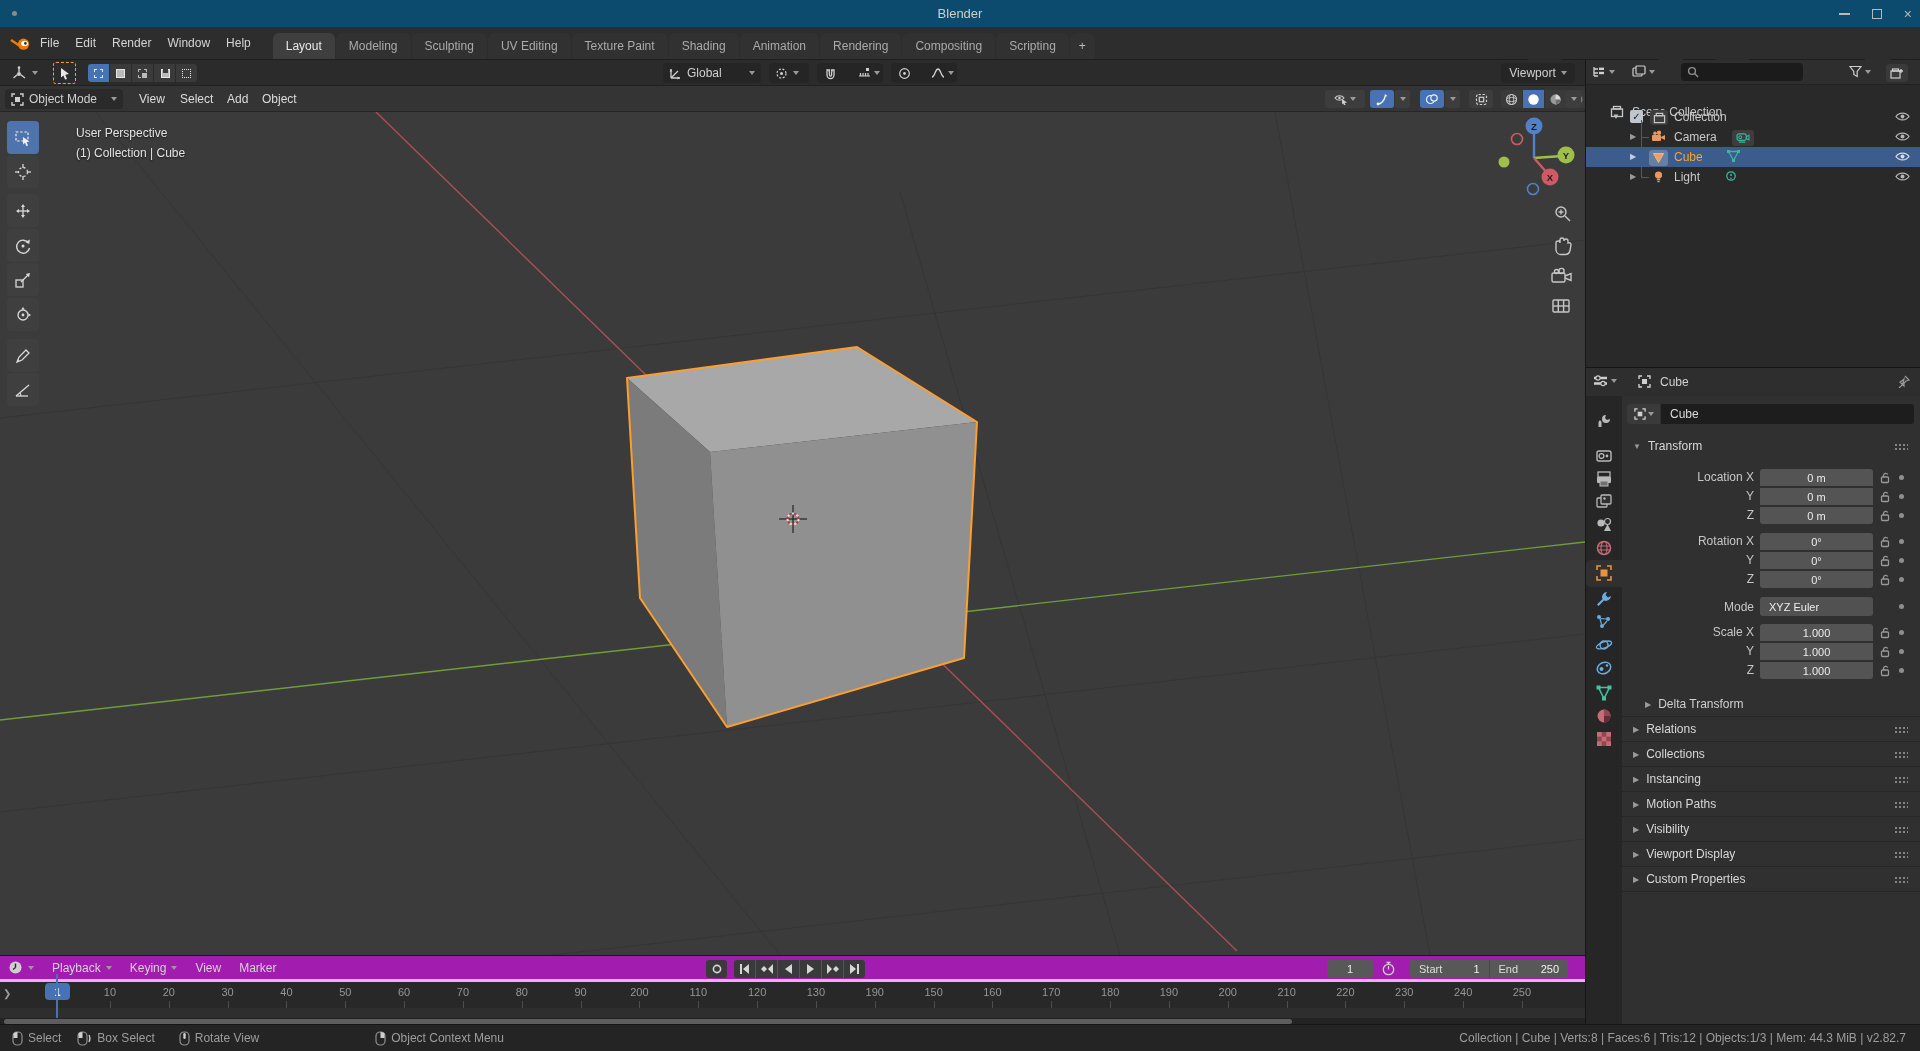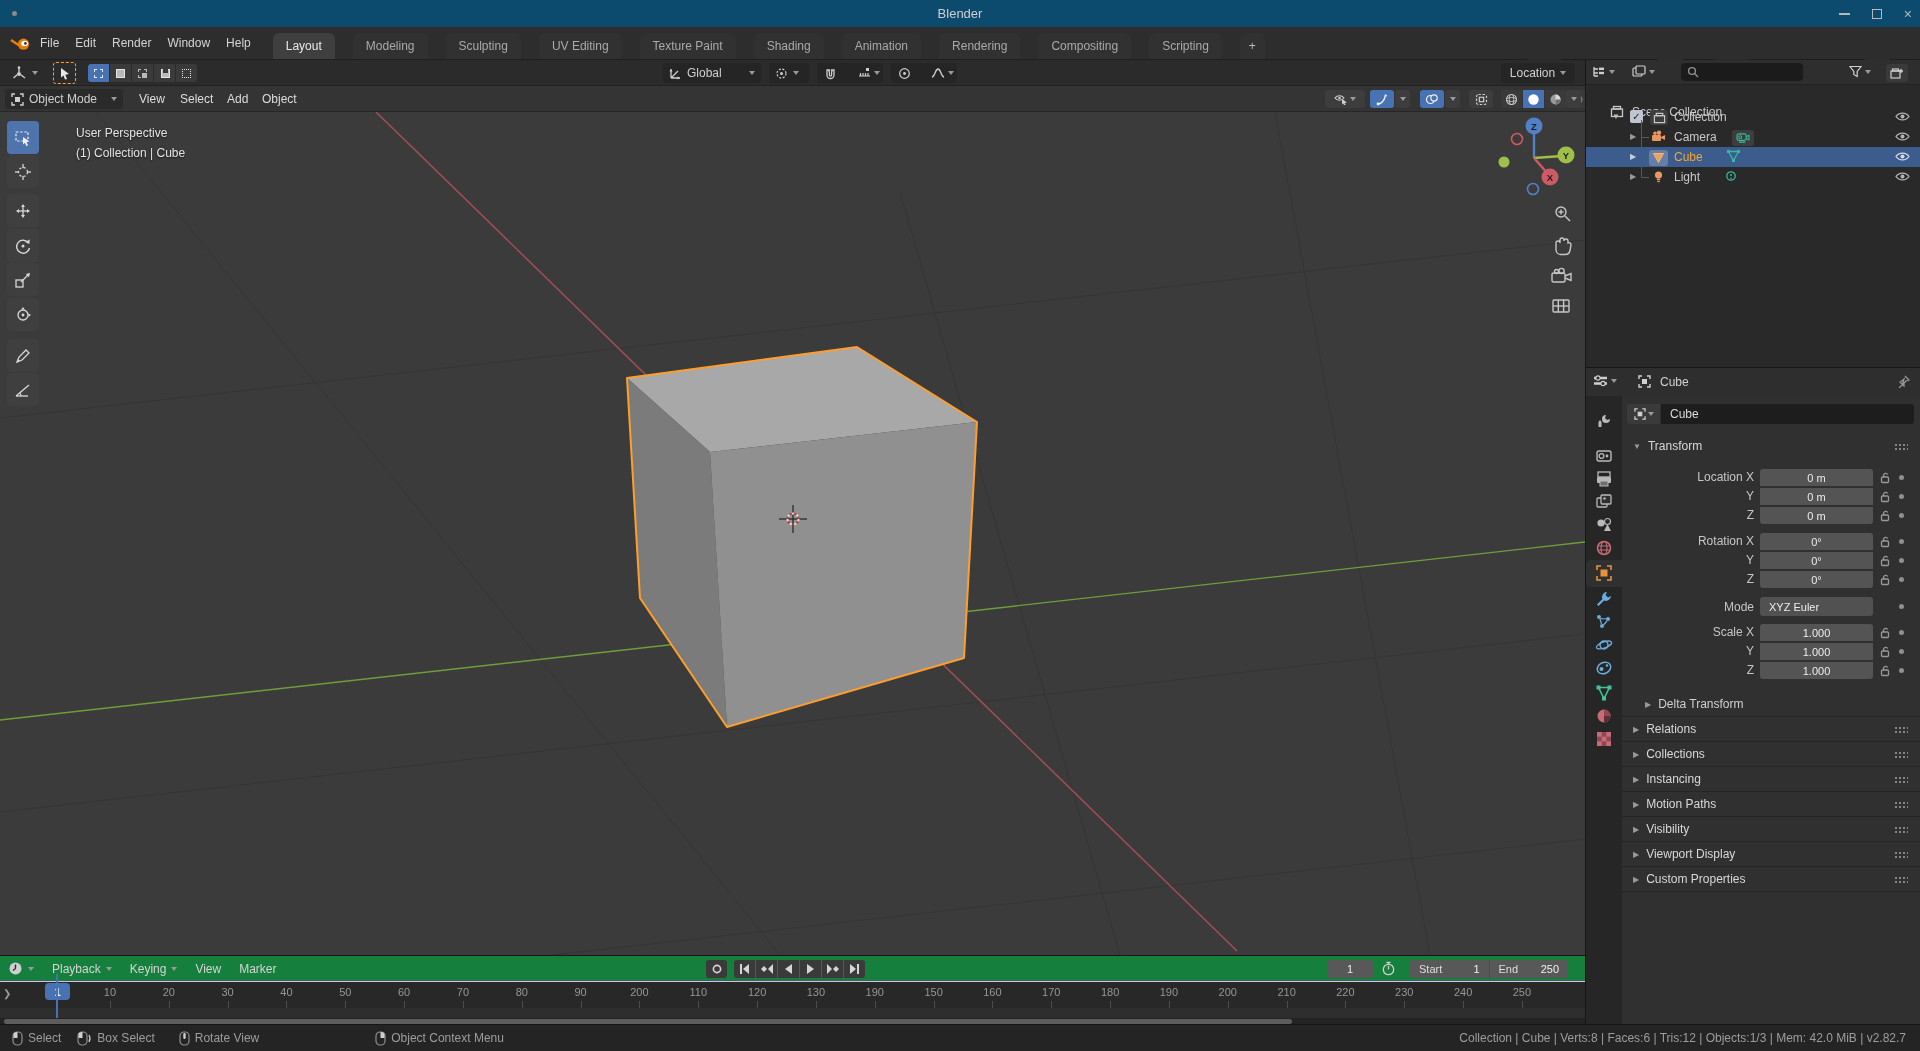--- a/index.html
+++ b/index.html
@@ -14,21 +14,21 @@
   #titlebar .title{color:#cfcfcf;font-size:13px}
   .win-dot{position:absolute;left:12px;top:11px;width:5px;height:5px;border-radius:50%;background:#8a8a8a}
   .winbtns{position:absolute;right:8px;top:0;height:27px;display:flex;align-items:center;gap:22px;color:#b8b8b8}
   .winbtns .mini{width:11px;height:2px;background:#b8b8b8}
   .winbtns .maxi{width:10px;height:10px;border:1.5px solid #b8b8b8}
   .winbtns .close{font-size:14px;line-height:1}
   
   #topbar{position:absolute;left:0;top:27px;width:1920px;height:33px;background:#2d2d2d;border-bottom:1px solid #1e1e1e;display:flex;align-items:center}
   .menu{padding:0 8px;color:#d4d4d4;height:100%;display:flex;align-items:center}
   #tabs{display:flex;align-self:flex-end;height:26px;margin-left:14px}
-  .tab{display:flex;align-items:center;padding:0 13px;color:#aaaaaa;background:#313131;border-radius:6px 6px 0 0;margin-right:18px;font-size:12px}
+  .tab{display:flex;align-items:center;padding:0 13px;color:#aaaaaa;background:#313131;border-radius:6px 6px 0 0;margin-right:1px;font-size:12px}
   .tab.active{background:#3f3f3f;color:#e9e9e9}
   .tab.add{padding:0 9px;color:#bdbdbd}
   .pill{position:absolute;top:32px;height:22px;display:flex;background:#1d1d1d;border-radius:4px;overflow:hidden;align-items:stretch}
   .pill .seg-ic{width:36px;background:#2a2a2a;display:flex;align-items:center;justify-content:center;gap:3px}
   .pill .seg-lb{flex:1;display:flex;align-items:center;padding:0 9px;color:#d0d0d0}
   .pill .seg-btn{width:25px;background:#2e2e2e;display:flex;align-items:center;justify-content:center;margin-left:1px}
   .pill .seg-x{width:23px;display:flex;align-items:center;justify-content:center;color:#707070;font-size:12px}
   
   #toolsettings{position:absolute;left:0;top:60px;width:1585px;height:26px;background:#2b2b2b;border-bottom:1px solid #212121}
   .ts-pill{position:absolute;top:3px;height:20px;display:flex;align-items:center;background:#252525;border-radius:4px;padding:0 6px;gap:5px;color:#d0d0d0}
@@ -42,21 +42,21 @@
   .vh-menu{position:absolute;top:0;height:25px;display:flex;align-items:center;padding:0 8px;color:#dddddd}
   .hbtn{position:absolute;top:4px;height:18px;display:flex;align-items:center;justify-content:center;background:#3d3d3d;border-radius:3px;gap:2px}
   .hbtn.toggled{background:var(--accent)}
   
   #canvas{position:absolute;left:0;top:112px;width:1585px;height:843px;background:#3b3b3b}
   .ovl-text{position:absolute;color:#e4e4e4;text-shadow:0 1px 2px rgba(0,0,0,.65);font-size:12px}
   .toolbtn{position:absolute;left:7px;width:32px;height:33px;background:#3f3f3f;border-radius:4px;display:flex;align-items:center;justify-content:center}
   .toolbtn.on{background:#4f74ad}
   
   #timeline{position:absolute;left:0;top:955px;width:1585px;height:69px;background:#2b2b2b;border-top:1px solid #181818}
-  #tl-header{position:absolute;left:0;top:0;width:100%;height:26px;background:#15803d;border-bottom:1px solid #f0abfc}
+  #tl-header{position:absolute;left:0;top:0;width:100%;height:26px;background:#a21caf;border-bottom:3px solid #f0abfc}
   #tl-ruler{position:absolute;left:0;top:26px;width:100%;height:26px;background:#282828}
   .tick-num{position:absolute;top:4px;width:30px;text-align:center;color:#969696;font-size:11px}
   .tick-mark{position:absolute;bottom:0;width:1px;height:7px;background:#4c4c4c}
   #tl-strip{position:absolute;left:0;top:52px;width:100%;height:10px;background:#2e2e2e}
   #tl-scroll{position:absolute;left:0;top:62px;width:100%;height:7px;background:#232323}
   #tl-scrollbar{position:absolute;left:4px;top:1px;width:1288px;height:5px;border-radius:3px;background:#5d5d5d}
   .tl-menu{display:flex;align-items:center;gap:5px;padding:0 9px;height:100%;color:#d4d4d4}
   .mediabtn{width:21px;height:18px;background:#3a3a3a;display:flex;align-items:center;justify-content:center}
   .numfield{position:absolute;top:4px;height:18px;background:#585858;border-radius:3px;color:#ebebeb;display:flex;align-items:center;justify-content:center;font-size:11px}
   #playhead-badge{position:absolute;left:45px;top:1px;width:25px;height:17px;background:var(--accent);border-radius:4px;color:#ffffff;font-weight:bold;font-size:11px;display:flex;align-items:center;justify-content:center}
@@ -249,21 +249,21 @@
       </span>
       <span style="width:1px;background:#1c1c1c"></span>
       <span style="flex:1;display:flex;align-items:center;justify-content:center;gap:3px">
         <svg width="14" height="12" viewBox="0 0 14 12">
             <path d="M1 10 C4 10 4 2 7 2 C10 2 10 10 13 10" fill="none" stroke="#cfcfcf" stroke-width="1.3"></path>
           </svg>
         <span class="chev"></span>
       </span>
     </div>
     <div class="ts-pill" style="right:10px;left:auto;width:74px;justify-content:center">
-      <span>Location</span>
+      <span>Viewport</span>
       <span class="chev"></span>
     </div>
   </div>
 
   <div id="vheader">
     <div class="ts-pill" style="left:5px;width:118px;background:#2a2a2a">
       <svg width="13" height="13" viewBox="0 0 13 13">
           <path d="M1 4 V1 h3 M9 1 h3 v3 M12 9 v3 H9 M4 12 H1 V9" stroke="#cfcfcf" stroke-width="1.4" fill="none"></path>
           <rect x="4" y="4" width="5" height="5" fill="#cfcfcf"></rect>
         </svg>
@@ -1095,16 +1095,16 @@
         </svg>
       <span>Rotate View</span>
     </span>
     <span class="sb-item" style="margin-left:116px">
       <svg width="11" height="15" viewBox="0 0 11 15">
           <rect x="1" y="1" width="9" height="13" rx="4" fill="none" stroke="#8f8f8f" stroke-width="1.2"></rect>
           <path d="M9.5 2.5 a4 4 0 0 0 -4 -1.5 v6 h4 Z" fill="#cfcfcf"></path>
         </svg>
       <span>Object Context Menu</span>
     </span>
-    <span id="sb-right">Collection | Cube | Verts:8 | Faces:6 | Tris:12 | Objects:1/3 | Mem: 42.0 MiB | v2.82.7</span>
+    <span id="sb-right">Collection | Cube | Verts:8 | Faces:6 | Tris:12 | Objects:1/3 | Mem: 44.3 MiB | v2.82.7</span>
   </div>
 
 </div>
 
 </body></html>

